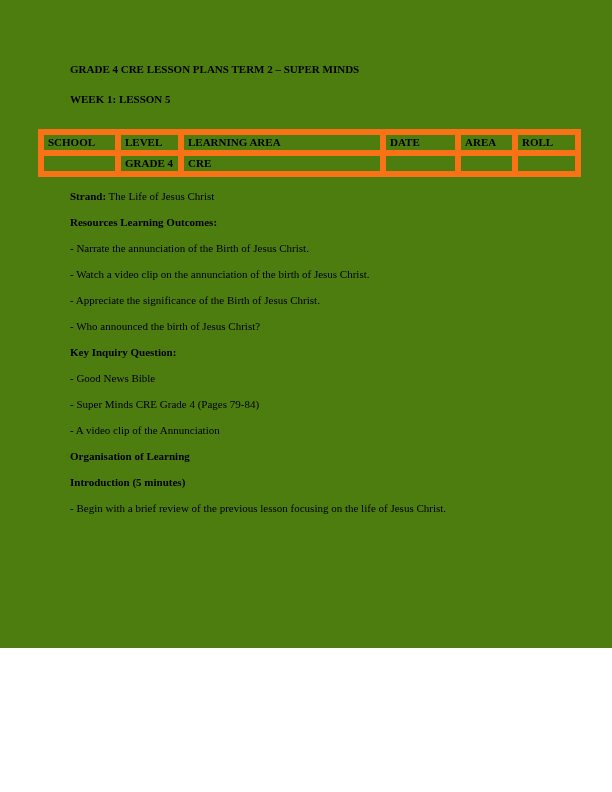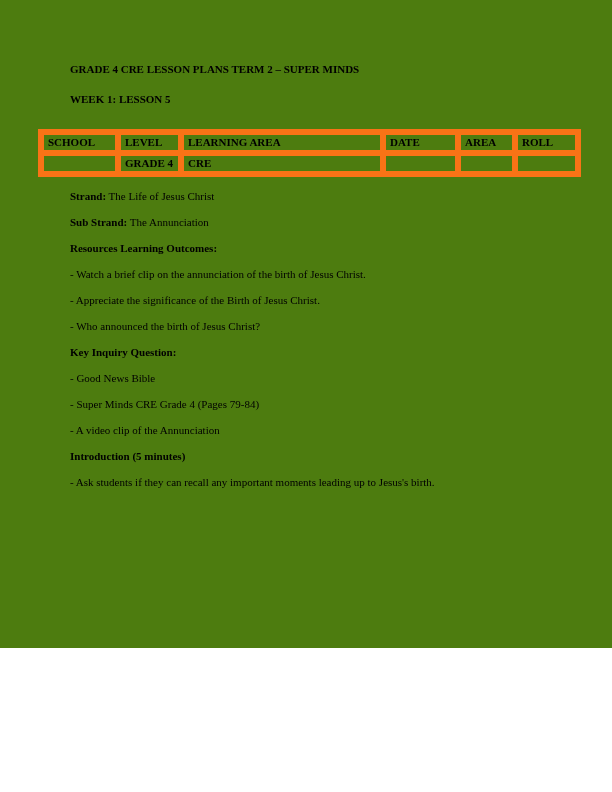--- a/index.html
+++ b/index.html
@@ -89,30 +89,31 @@
           <td>CRE</td>
           <td></td>
           <td></td>
           <td></td>
         </tr>
       </tbody>
     </table>
 
     <p class="line"><span class="b">Strand:</span><span> The Life of Jesus Christ</span></p>
 
-    <p class="line"><span class="b">Sub Strand:</span><span> The Annunciation</span></p>
 
     <p class="line b">Resources Learning Outcomes:</p>
-    <p class="line">- Watch a brief clip on the annunciation of the birth of Jesus Christ.</p>
+    <p class="line">- Narrate the annunciation of the Birth of Jesus Christ.</p>
+    <p class="line">- Watch a video clip on the annunciation of the birth of Jesus Christ.</p>
     <p class="line">- Appreciate the significance of the Birth of Jesus Christ.</p>
 
     <p class="line">- Who announced the birth of Jesus Christ?</p>
     <p class="line b gap">Key Inquiry Question:</p>
 
     <p class="line">- Good News Bible</p>
     <p class="line">- Super Minds CRE Grade 4 (Pages 79-84)</p>
     <p class="line">- A video clip of the Annunciation</p>
 
+    <p class="line b gap">Organisation of Learning</p>
     <p class="line b">Introduction (5 minutes)</p>
-    <p class="line">- Ask students if they can recall any important moments leading up to Jesus's birth.</p>
+    <p class="line">- Begin with a brief review of the previous lesson focusing on the life of Jesus Christ.</p>
 
   </div>
 </div>
 
 </body></html>

